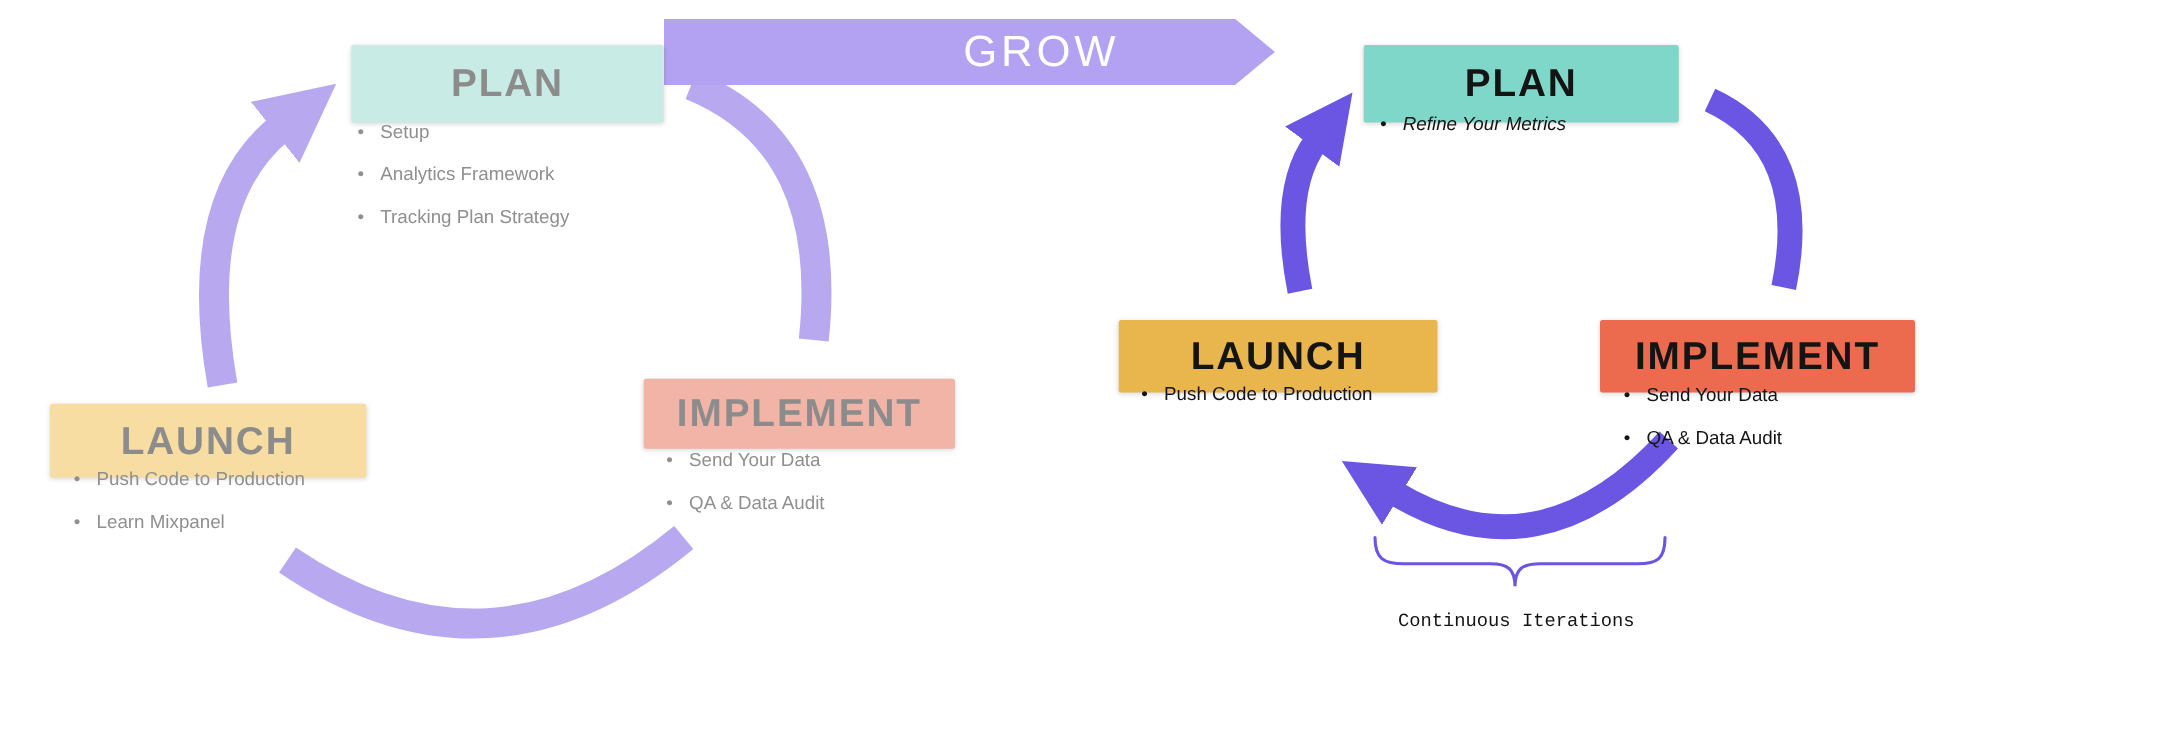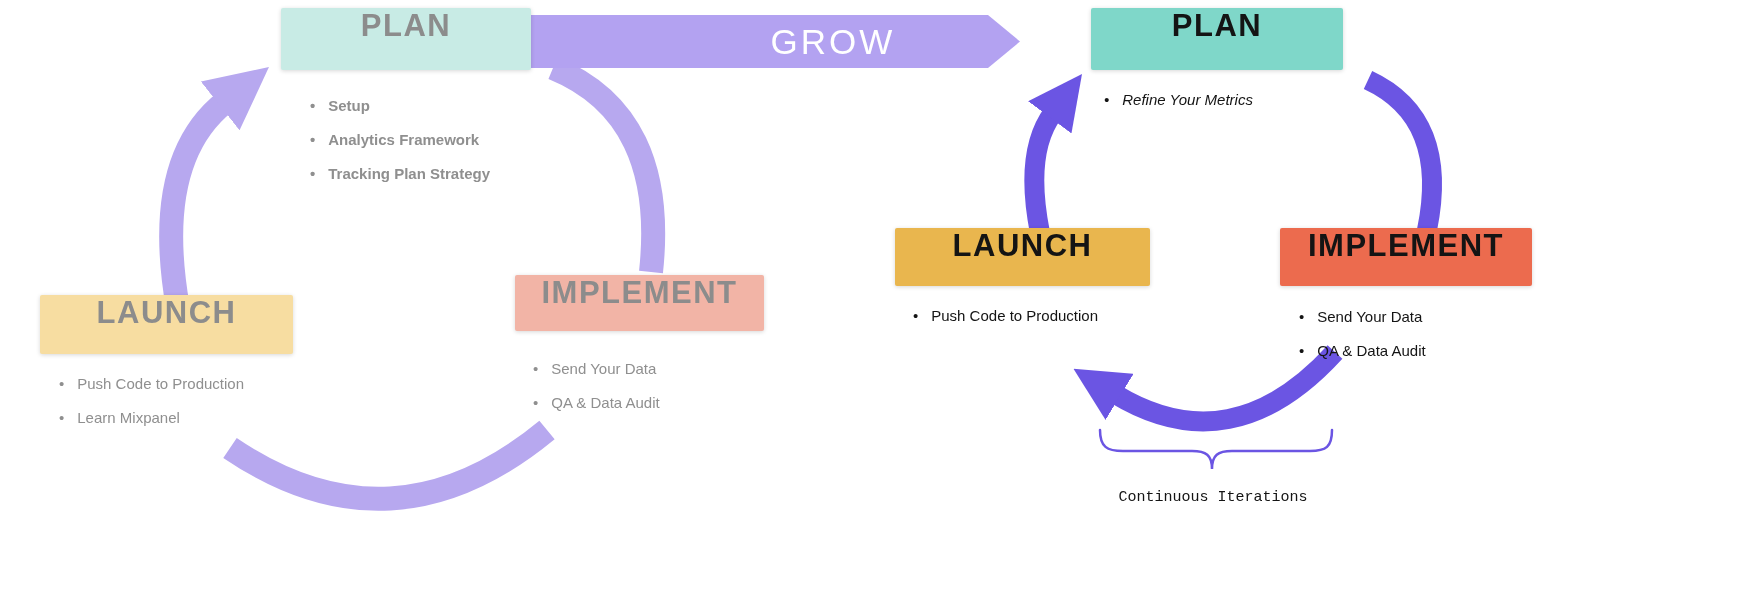--- a/index.html
+++ b/index.html
@@ -9,41 +9,41 @@
     font-family:"Liberation Sans","DejaVu Sans",sans-serif;
   }
   .arrows-svg { position:absolute; left:0; top:0; z-index:0; }
   .st-light { stroke:var(--arrow_light,#b7a8ef); stroke-width:24; fill:none; }
   .st-dark  { stroke:var(--arrow_dark,#6b55e3);  stroke-width:20; fill:none; }
   .fill-light { fill:var(--arrow_light,#b7a8ef); }
   .fill-dark  { fill:var(--arrow_dark,#6b55e3); }
   .brace { stroke:var(--arrow_dark,#6b55e3); stroke-width:2.5; fill:none; stroke-linecap:round; }
 
   .box {
-    position:absolute; z-index:2; display:flex; align-items:flex-start; justify-content:center;
-    border-radius:2px; box-shadow:0 1px 4px rgba(0,0,0,.16);
+    position:absolute; z-index:2; display:flex; align-items:center; justify-content:center;
+    border-radius:2px; box-shadow:0 1px 4px rgba(0,0,0,.16);margin-top:28px;
   }
   .box .title { font-weight:bold; font-size:31px; letter-spacing:1.5px; white-space:nowrap; }
   .faded .title { color:#8c8c8c; }
   .vivid .title { color:#141414; }
 
   #box-plan-left      { left:281px;  top:8px;   width:250px; height:62px; background:var(--left_plan_bg,#c8ebe5); }
   #box-implement-left { left:515px;  top:275px; width:249px; height:56px; background:var(--left_implement_bg,#f2b4a6); }
   #box-launch-left    { left:40px;   top:295px; width:253px; height:59px; background:var(--left_launch_bg,#f7dda1); }
   #box-plan-right     { left:1091px; top:8px;   width:252px; height:62px; background:var(--right_plan_bg,#7fd7c9); }
   #box-launch-right   { left:895px;  top:228px; width:255px; height:58px; background:var(--right_launch_bg,#e9b64e); }
   #box-implement-right{ left:1280px; top:228px; width:252px; height:58px; background:var(--right_implement_bg,#ec6b4e); }
 
   .bullets { position:absolute; z-index:2; list-style:none; }
   .bullets li { display:flex; align-items:center; height:34px; font-size:15px; white-space:nowrap; }
   .bullets li::before { content:"\2022"; margin-right:13px; }
   .bullets.gray li { color:var(--left_text,#8f8f8f); }
   .bullets.dark li { color:var(--right_text,#141414); }
 
-  #list-plan-left      { left:310px;  top:88px;font-weight:bold;  }
+  #list-plan-left      { left:286px;  top:88px;  }
   #list-implement-left { left:533px;  top:351px; }
   #list-launch-left    { left:59px;   top:366px; }
   #list-plan-right     { left:1104px; top:82px;font-style:italic;  }
   #list-launch-right   { left:913px;  top:298px; }
   #list-implement-right{ left:1299px; top:299px; }
 
   .grow {
     position:absolute; left:531px; top:15px; width:489px; height:53px; z-index:1;
     background:var(--grow_bg,#b3a2f1);
     clip-path:polygon(0 0, calc(100% - 32px) 0, 100% 50%, calc(100% - 32px) 100%, 0 100%);

